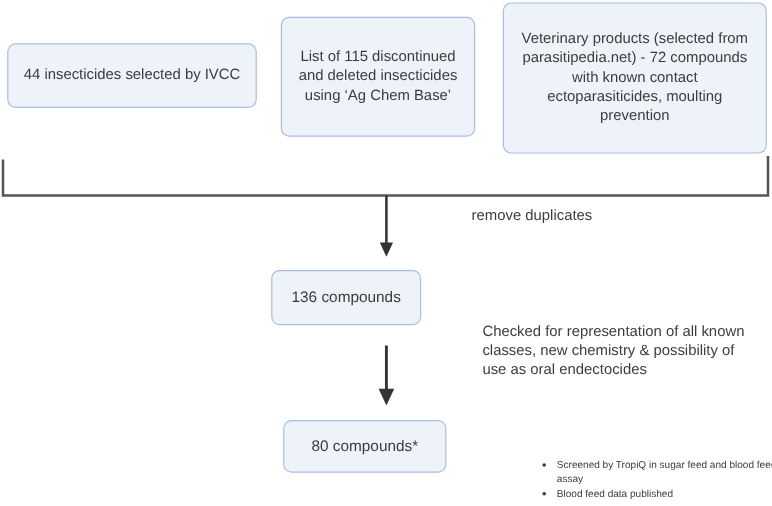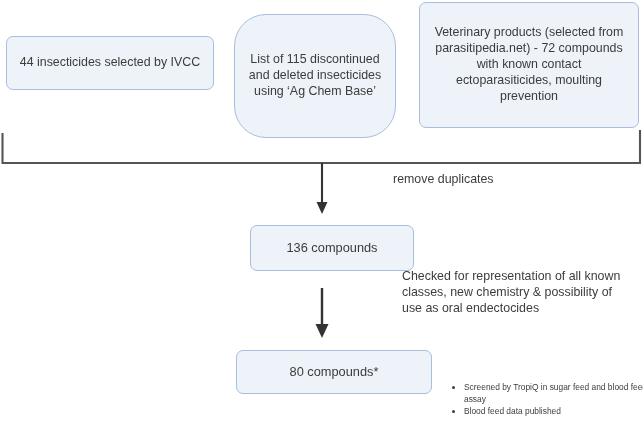--- a/index.html
+++ b/index.html
@@ -36,24 +36,24 @@
     padding: 4px 8px;
   }
   .node-text {
     display: block;
     width: 100%;
     white-space: pre-line;
   }
 
   
   #node-ivcc        { left: 6px;   top: 36px;  width: 208px; height: 54px;  font-size: 12.4px; }
-  #node-discontinued{ left: 234px; top: 14px;  width: 162px; height: 124px; font-size: 12.4px; border-radius: 32px; }
+  #node-discontinued{ left: 234px; top: 14px;  width: 162px; height: 100px; font-size: 12.4px; }
   #node-veterinary  { left: 419px; top: 2px;   width: 220px; height: 126px; font-size: 12.4px; }
-  #node-136         { left: 250px; top: 225px; width: 164px; height: 46px;  font-size: 12.8px; }
-  #node-80          { left: 236px; top: 350px; width: 196px; height: 44px;  font-size: 12.8px; }
+  #node-136         { left: 226px; top: 225px; width: 125px; height: 46px;  font-size: 12.8px; }
+  #node-80          { left: 236px; top: 350px; width: 136px; height: 44px;  font-size: 12.8px; }
 
   
   .free-label {
     position: absolute;
     color: #3d3d3d;
     line-height: 1.3;
   }
   #label-remove-duplicates {
     left: 393px; top: 171px;
     font-size: 12.4px;

